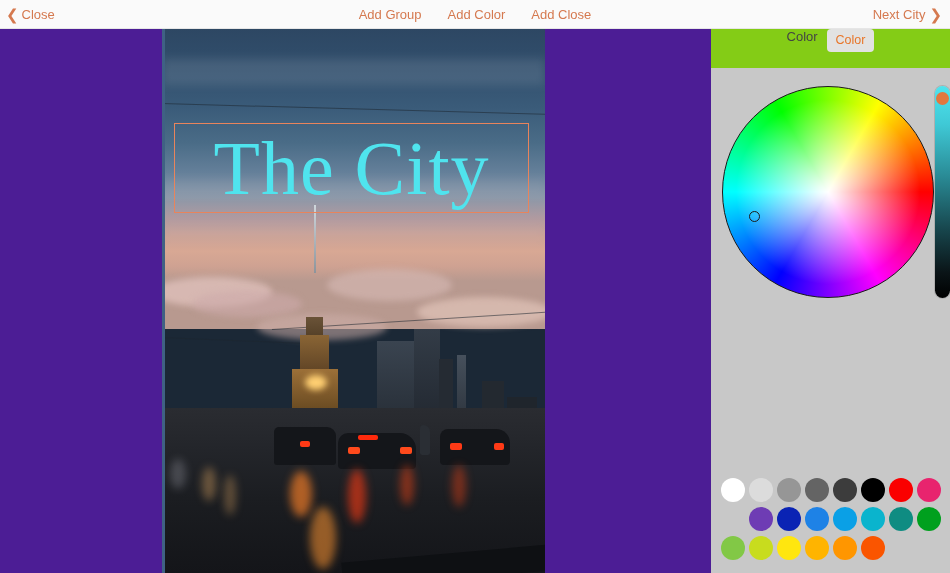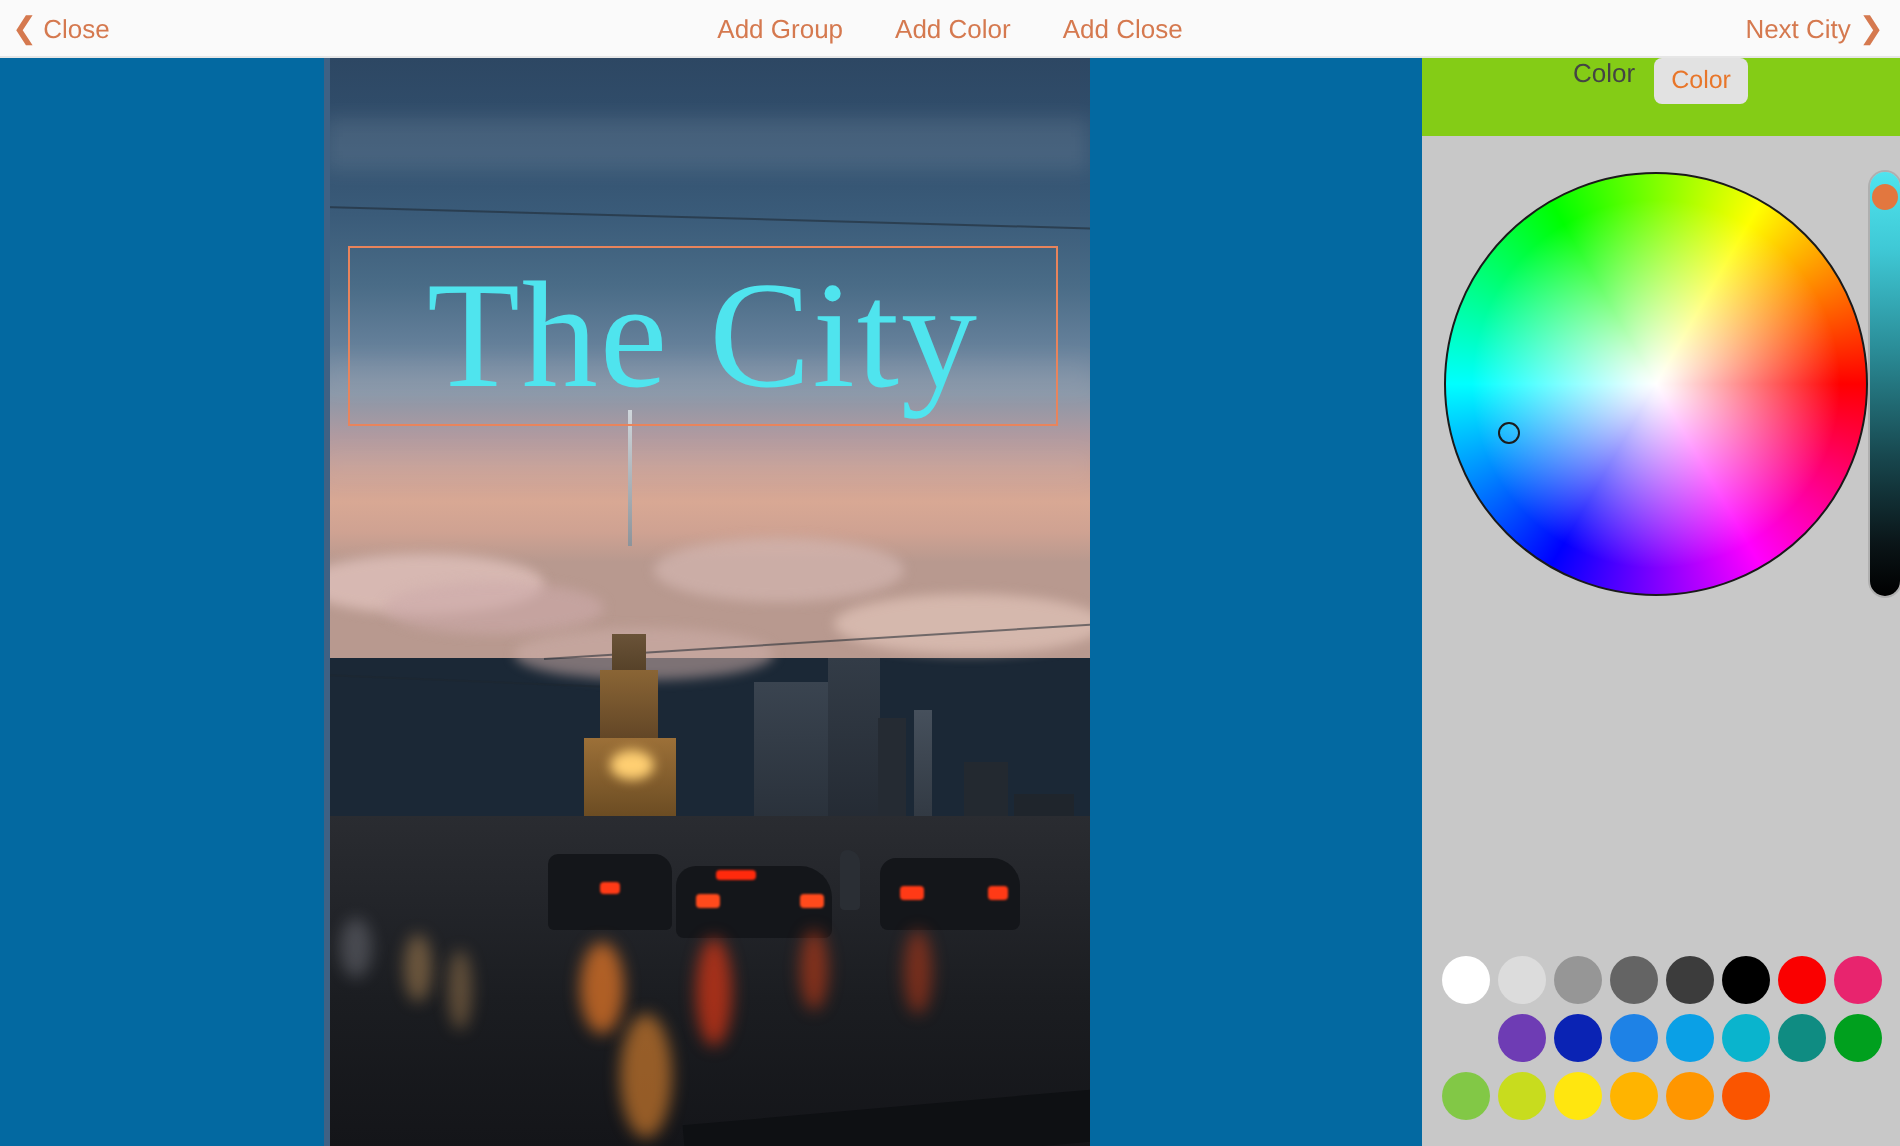--- a/index.html
+++ b/index.html
@@ -40,21 +40,21 @@
   .tb-right {
     position: absolute; right: 8px; top: 0; height: 29px;
     display: flex; align-items: center; gap: 4px;
     color: #d5794f; font-size: 13px; cursor: pointer;
   }
 
   
   .canvas-area {
     position: absolute; left: 0; top: 29px;
     width: 711px; height: 544px;
-    background: #0369a1;
+    background: #4c1d95;
   }
   .photo {
     position: absolute; left: 162px; top: 0;
     width: 383px; height: 544px;
     overflow: hidden;
     background: #1b2836;
   }
   .photo-left-edge {
     position: absolute; left: 0; top: 0; width: 3px; height: 100%;
     background: #3f6184; z-index: 6;

